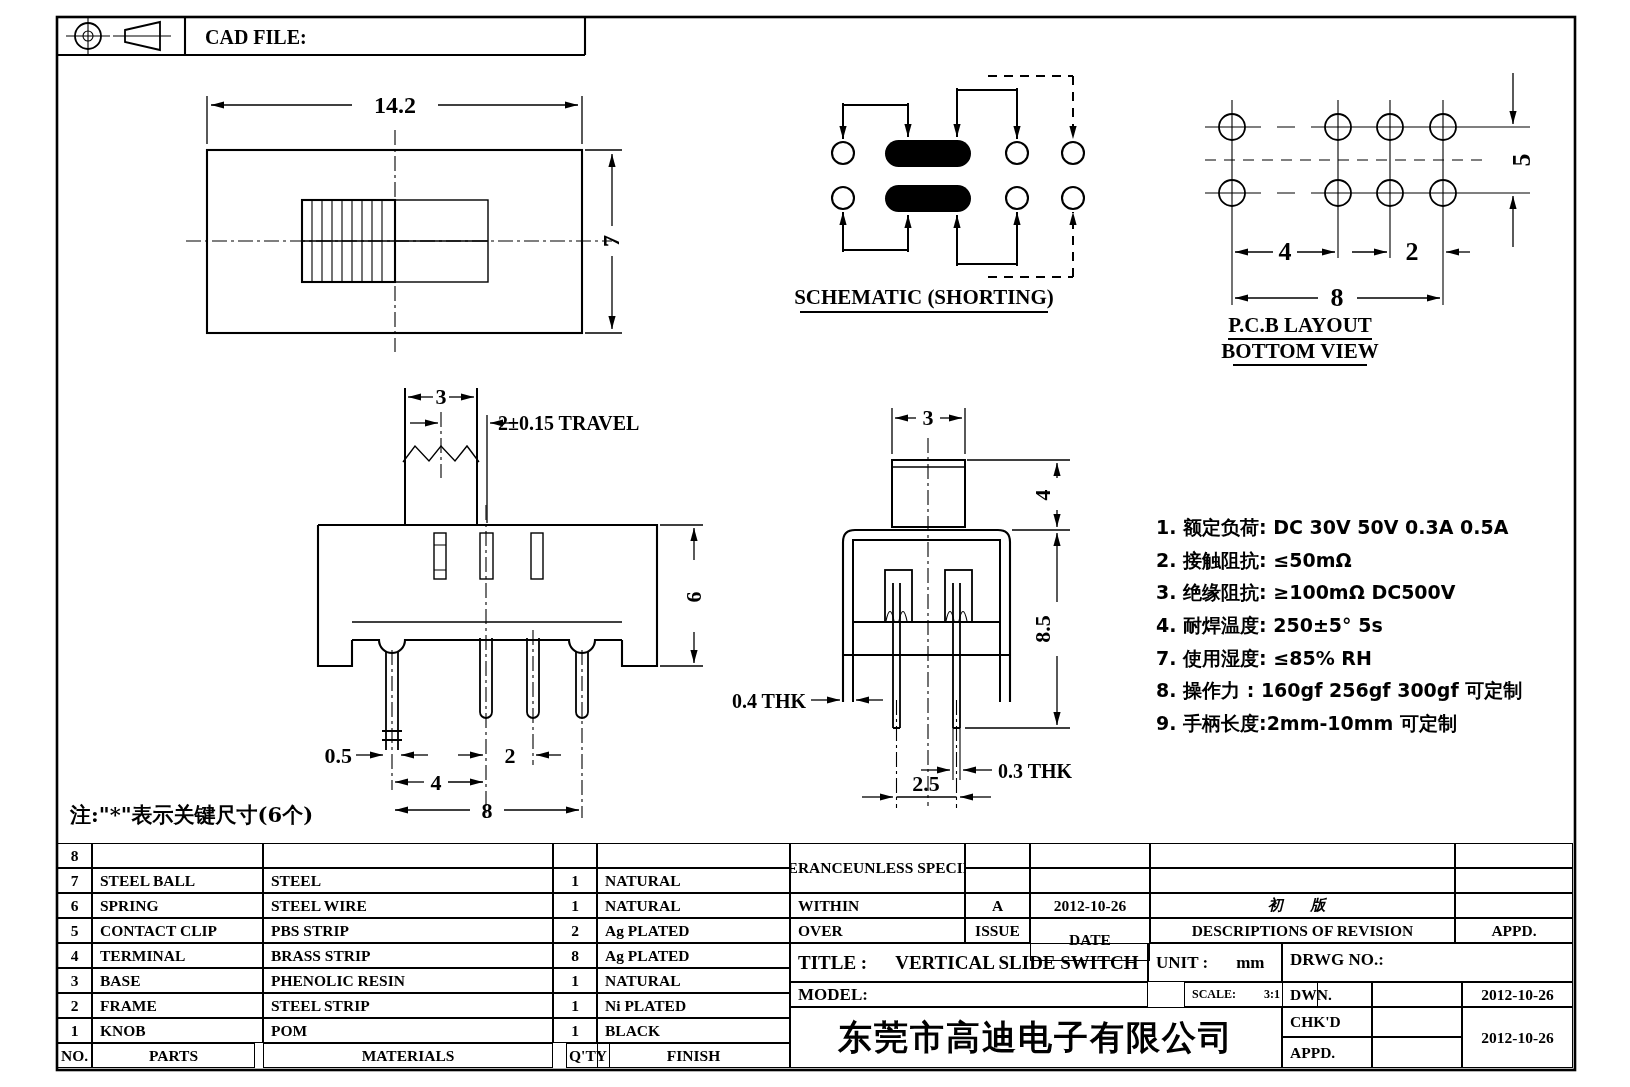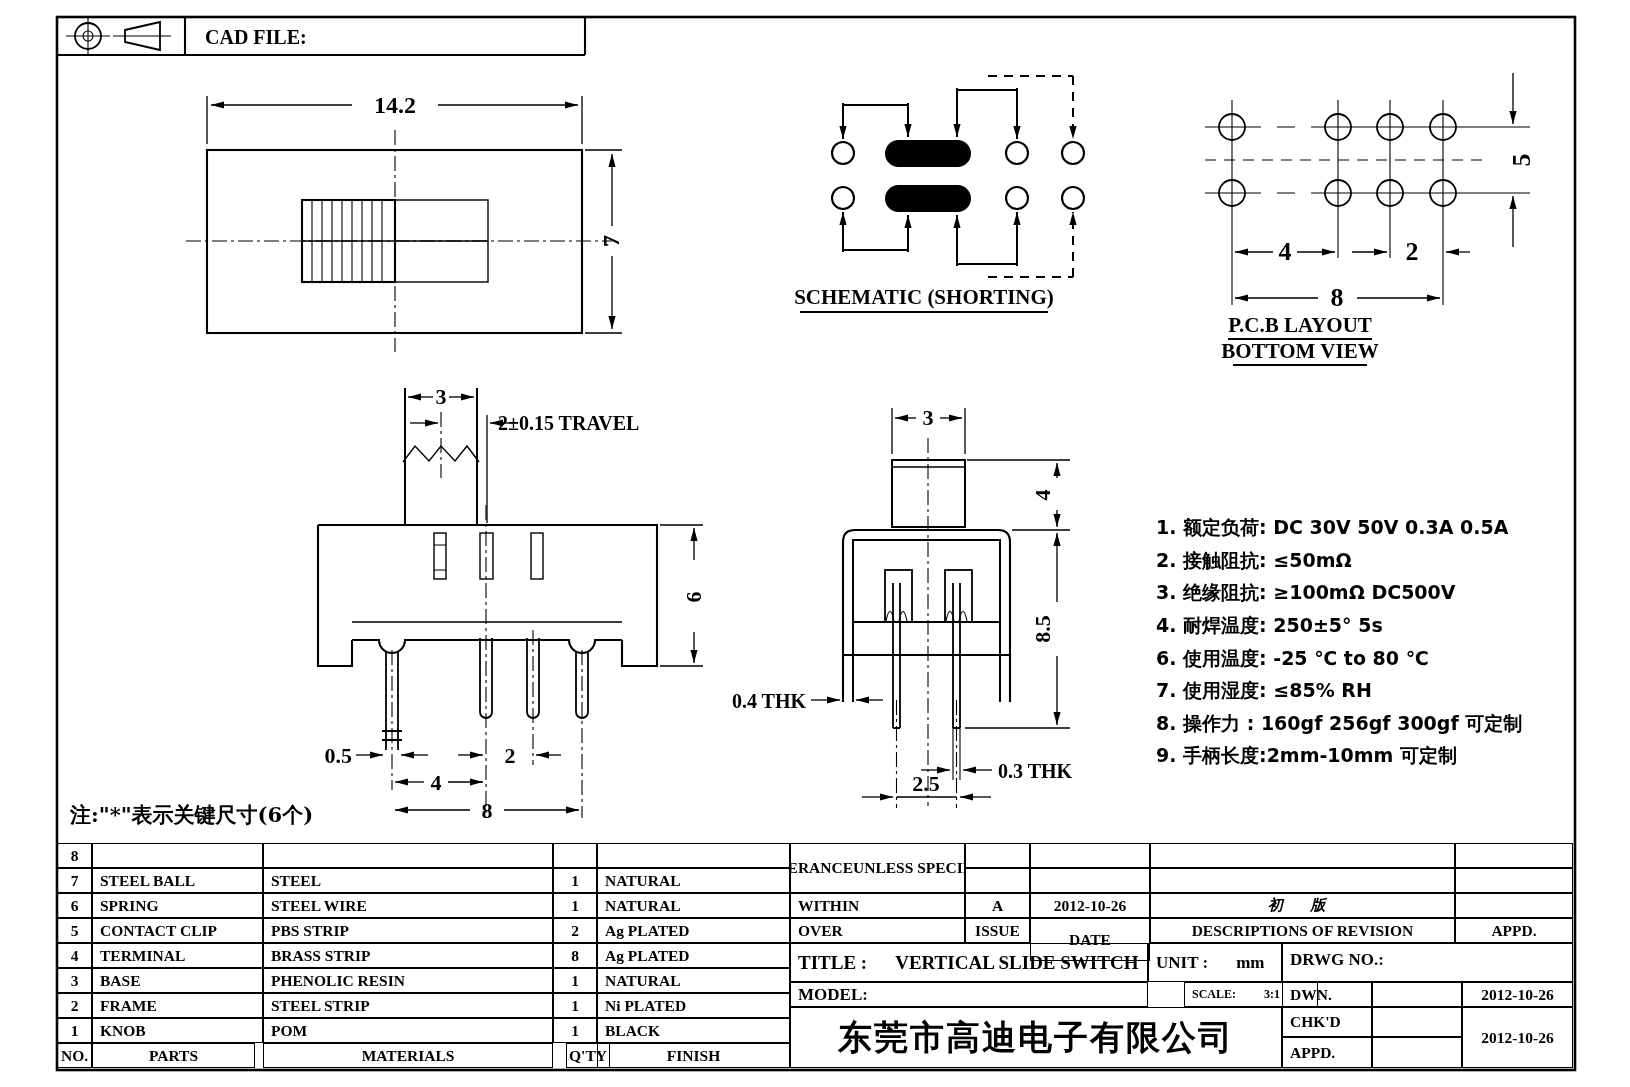--- a/index.html
+++ b/index.html
@@ -224,21 +224,20 @@
     <line x1="896.5" y1="797" x2="956.5" y2="797" class="dim"></line>
     <text x="926" y="791" text-anchor="middle" class="tx22">2.5</text>
   </g>
 </svg>
 
 <div class="specs">
   <div class="spec-item">1. 额定负荷: DC 30V   50V   0.3A   0.5A</div>
   <div class="spec-item">2. 接触阻抗: ≤50mΩ</div>
   <div class="spec-item">3. 绝缘阻抗: ≥100mΩ  DC500V</div>
   <div class="spec-item">4. 耐焊温度: 250±5°  5s</div>
-  <div class="spec-item">6. 使用温度: -25 ℃  to 80 ℃</div>
   <div class="spec-item">7. 使用湿度: ≤85% RH</div>
   <div class="spec-item">8. 操作力 : 160gf   256gf   300gf  可定制</div>
   <div class="spec-item">9. 手柄长度:2mm-10mm  可定制</div>
 </div>
 
 <div class="note">注:"*"表示关键尺寸(6个)</div>
 
 <div>
   <div class="cell cc" style="left:57px;top:843px;width:35px;height:25px">8</div>
   <div class="cell cl7" style="left:92px;top:843px;width:171px;height:25px"></div>

